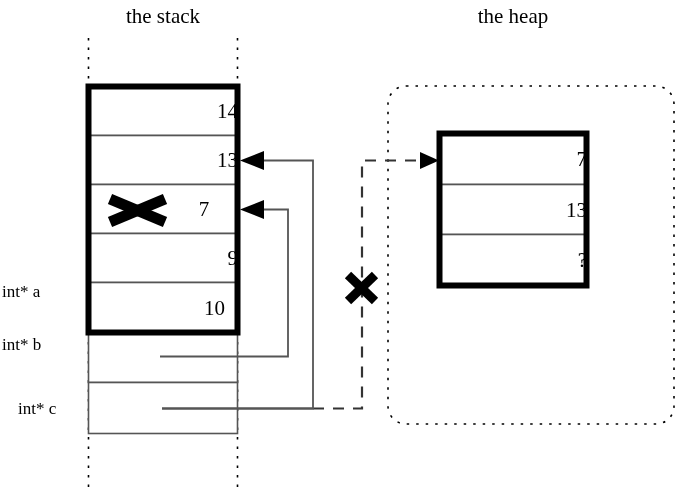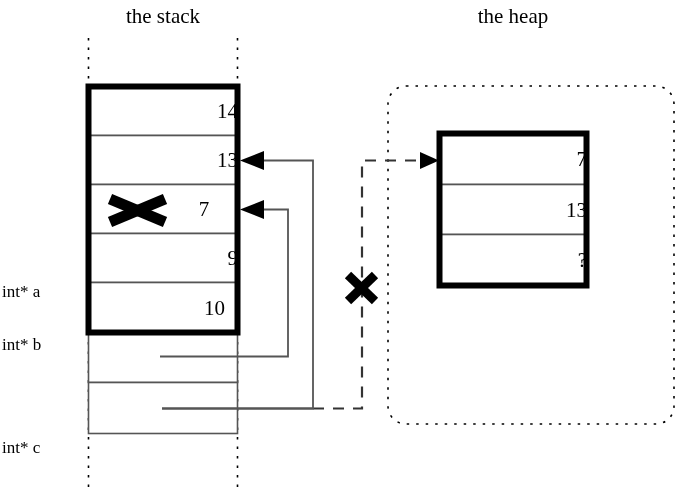--- a/index.html
+++ b/index.html
@@ -101,15 +101,15 @@
   <div class="txt newval" style="left:184px; top:199px; width:40px; text-align:center;">7</div>
   <div class="txt cellval" style="left:88px; top:248px; width:150px;">9</div>
   <div class="txt cellval" style="left:75px; top:298px; width:150px;">10</div>
 
   <div class="txt cellval" style="left:439px; top:149px; width:148px;">7</div>
   <div class="txt cellval" style="left:439px; top:200px; width:148px;">13</div>
   <div class="txt cellval" style="left:439px; top:250px; width:148px;">?</div>
 
   <div class="txt varlabel" style="left:2px; top:283px;">int* a</div>
   <div class="txt varlabel" style="left:2px; top:336px;">int* b</div>
-  <div class="txt varlabel" style="left:2px; top:400px;margin-top:39px;">int* c</div>
+  <div class="txt varlabel" style="left:18px; top:400px;">int* c</div>
 
 </div>
 
 </body></html>

